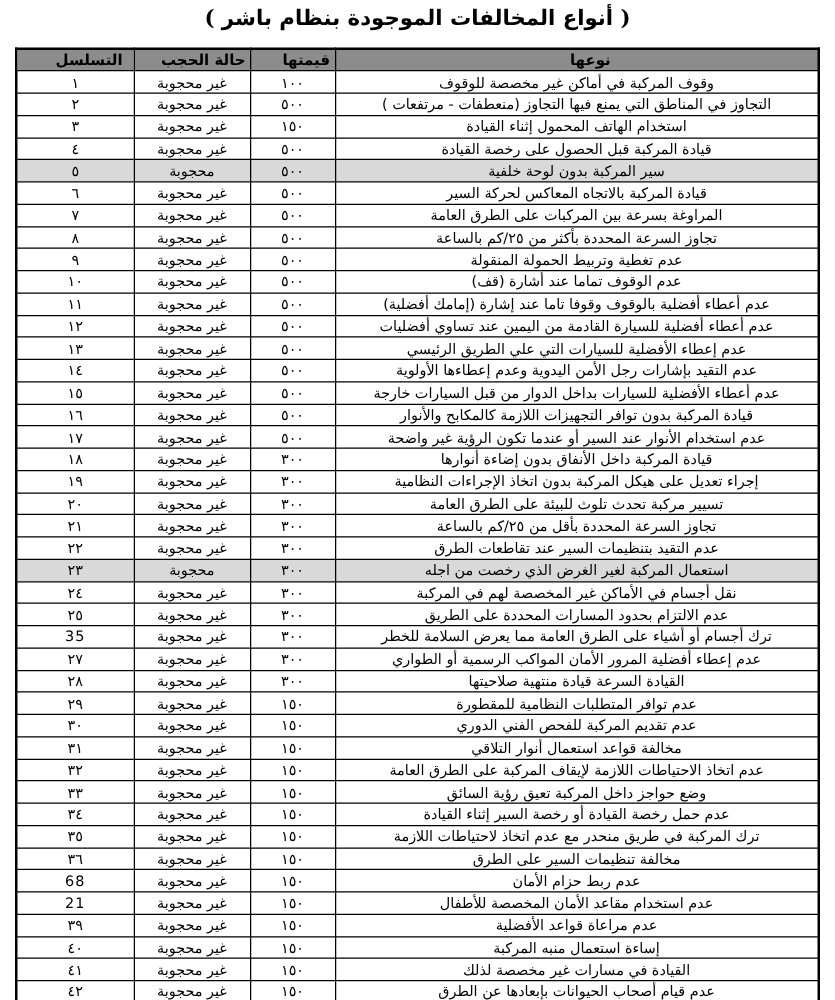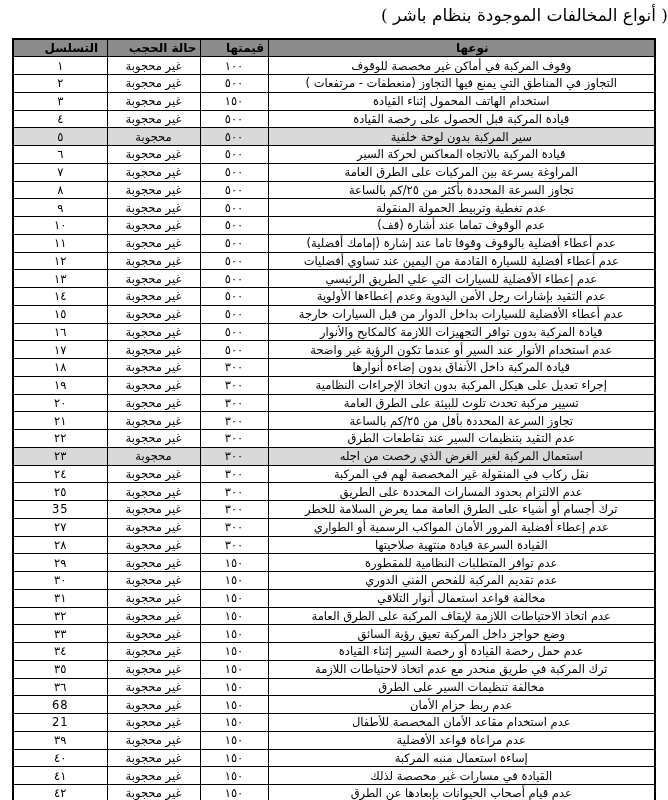--- a/index.html
+++ b/index.html
@@ -13,22 +13,22 @@
     width:668px;height:800px;
     background:var(--page-bg);
     font-family:"DejaVu Sans",sans-serif;
     overflow:hidden;
   }
   .page{
     width:668px;height:800px;
     direction:rtl;
   }
   .doc-title{
-    text-align:right;
-    font-weight:normal;
+    text-align:center;
+    font-weight:bold;
     font-size:17px;
     color:#000;
     padding-top:3px;
     height:38px;
     line-height:24px;
     font-family:"DejaVu Serif","DejaVu Sans",serif;
   }
   table.violations{
     width:642px;
     margin:0 auto;
@@ -243,21 +243,21 @@
   </tr>
 
   <tr class="shaded">
     <td class="type-cell">استعمال المركبة لغير الغرض الذي رخصت من اجله</td>
     <td class="value-cell">٣٠٠</td>
     <td class="status-cell">محجوبة</td>
     <td class="serial-cell">٢٣</td>
   </tr>
 
   <tr>
-    <td class="type-cell">نقل ركاب في المنقولة غير المخصصة لهم في المركبة</td>
+    <td class="type-cell">نقل أجسام في الأماكن غير المخصصة لهم في المركبة</td>
     <td class="value-cell">٣٠٠</td>
     <td class="status-cell">غير محجوبة</td>
     <td class="serial-cell">٢٤</td>
   </tr>
 
   <tr>
     <td class="type-cell">عدم الالتزام بحدود المسارات المحددة على الطريق</td>
     <td class="value-cell">٣٠٠</td>
     <td class="status-cell">غير محجوبة</td>
     <td class="serial-cell">٢٥</td>

